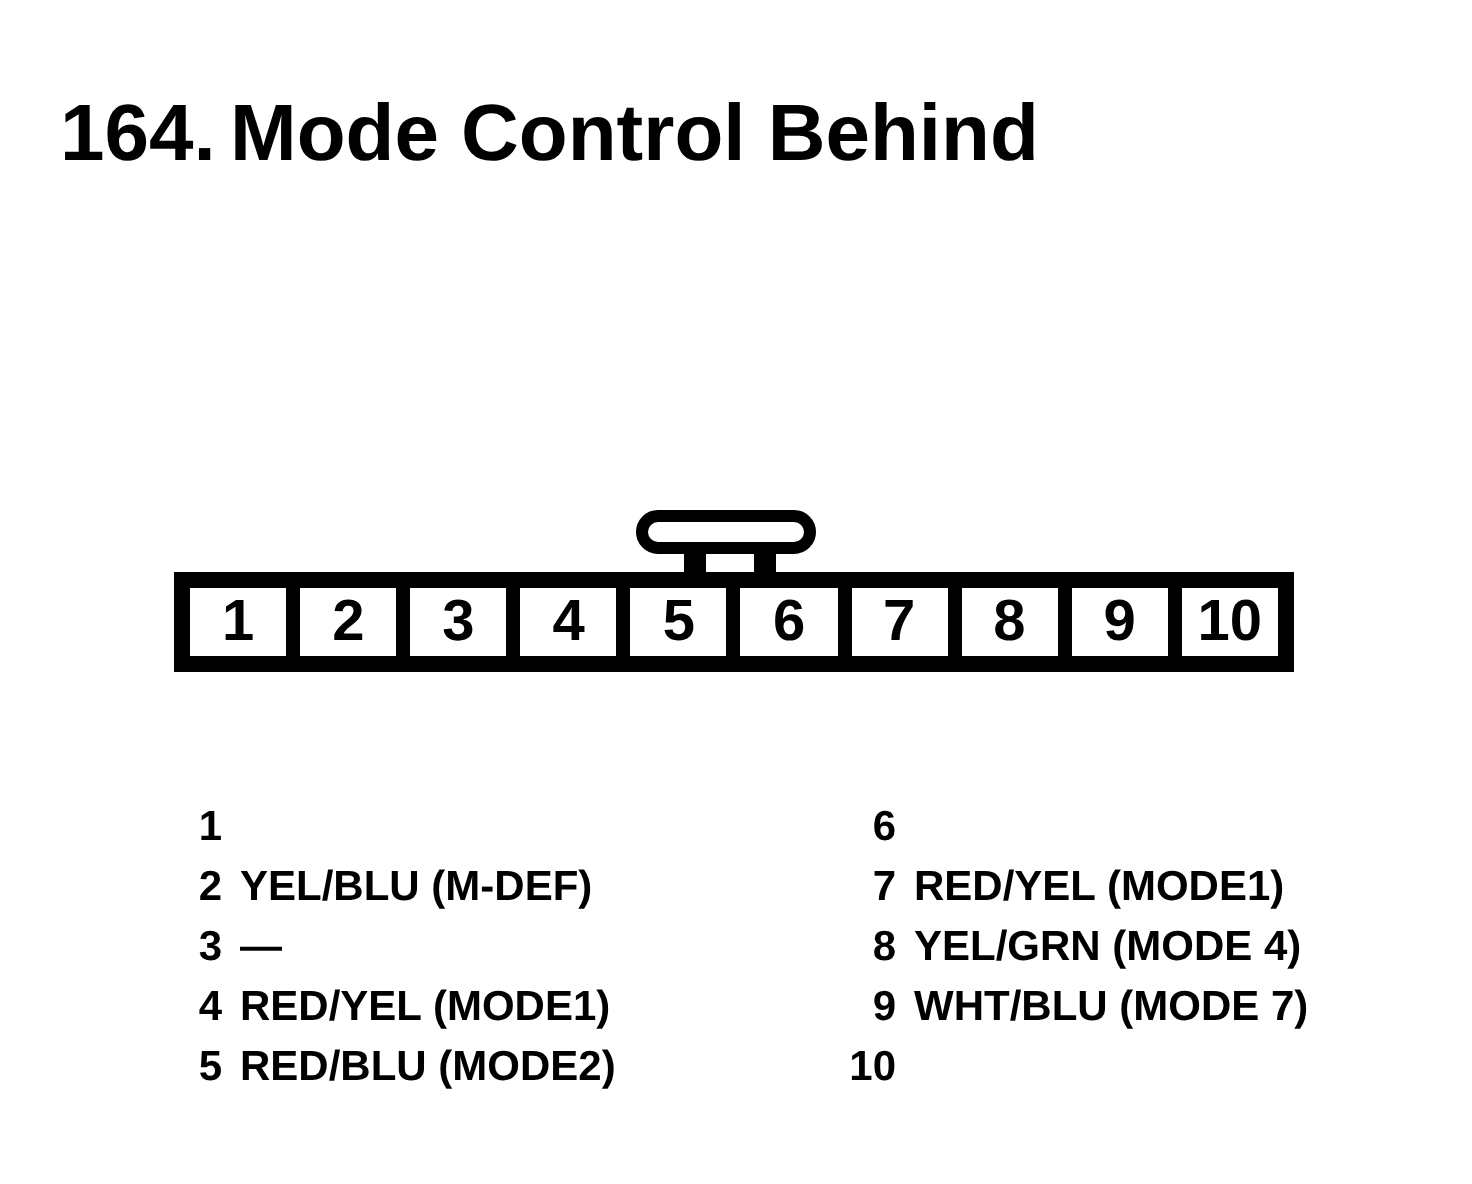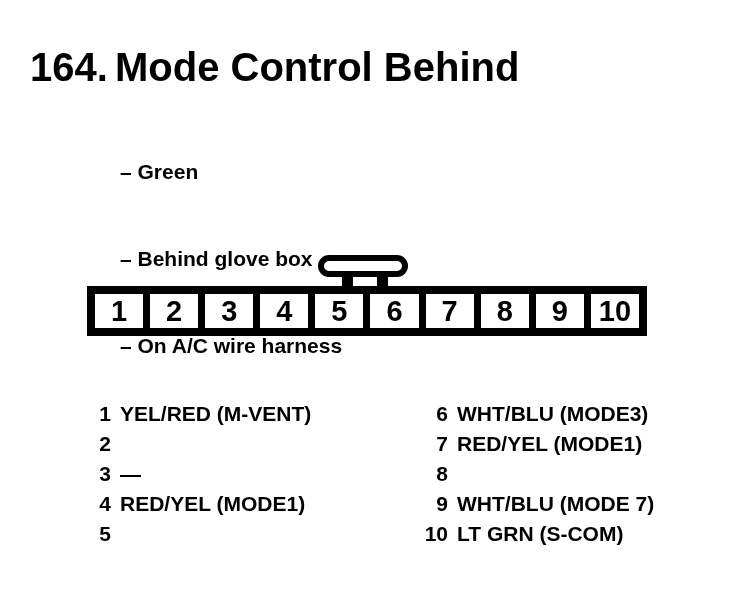--- a/index.html
+++ b/index.html
@@ -116,25 +116,20 @@
 </head>
 <body>
 
 <div class="page">
 
   <div class="title-row">
     <span class="fig-num">164.</span>
     <span class="fig-title">Mode Control Behind</span>
   </div>
 
-  <div class="notes">
-    <div class="note">– Green</div>
-    <div class="note">– Behind glove box</div>
-    <div class="note">– On A/C wire harness</div>
-  </div>
 
   <div class="tab-bar"></div>
   <div class="tab-leg leg-l"></div>
   <div class="tab-leg leg-r"></div>
 
   <div class="connector">
     <div class="cell">1</div>
     <div class="cell">2</div>
     <div class="cell">3</div>
     <div class="cell">4</div>
@@ -142,53 +137,53 @@
     <div class="cell">6</div>
     <div class="cell">7</div>
     <div class="cell">8</div>
     <div class="cell">9</div>
     <div class="cell">10</div>
   </div>
 
   <div class="col col-left">
     <div class="pin-row">
       <span class="pin-num">1</span>
-      <span class="pin-label">YEL/RED (M-VENT)</span>
     </div>
     <div class="pin-row">
       <span class="pin-num">2</span>
+      <span class="pin-label">YEL/BLU (M-DEF)</span>
     </div>
     <div class="pin-row">
       <span class="pin-num">3</span>
       <span class="pin-label">—</span>
     </div>
     <div class="pin-row">
       <span class="pin-num">4</span>
       <span class="pin-label">RED/YEL (MODE1)</span>
     </div>
     <div class="pin-row">
       <span class="pin-num">5</span>
+      <span class="pin-label">RED/BLU (MODE2)</span>
     </div>
   </div>
 
   <div class="col col-right">
     <div class="pin-row">
       <span class="pin-num">6</span>
-      <span class="pin-label">WHT/BLU (MODE3)</span>
     </div>
     <div class="pin-row">
       <span class="pin-num">7</span>
       <span class="pin-label">RED/YEL (MODE1)</span>
     </div>
     <div class="pin-row">
       <span class="pin-num">8</span>
+      <span class="pin-label">YEL/GRN (MODE 4)</span>
     </div>
     <div class="pin-row">
       <span class="pin-num">9</span>
       <span class="pin-label">WHT/BLU (MODE 7)</span>
     </div>
     <div class="pin-row">
       <span class="pin-num">10</span>
-      <span class="pin-label">LT GRN (S-COM)</span>
     </div>
   </div>
 
 </div>
 
 </body></html>

